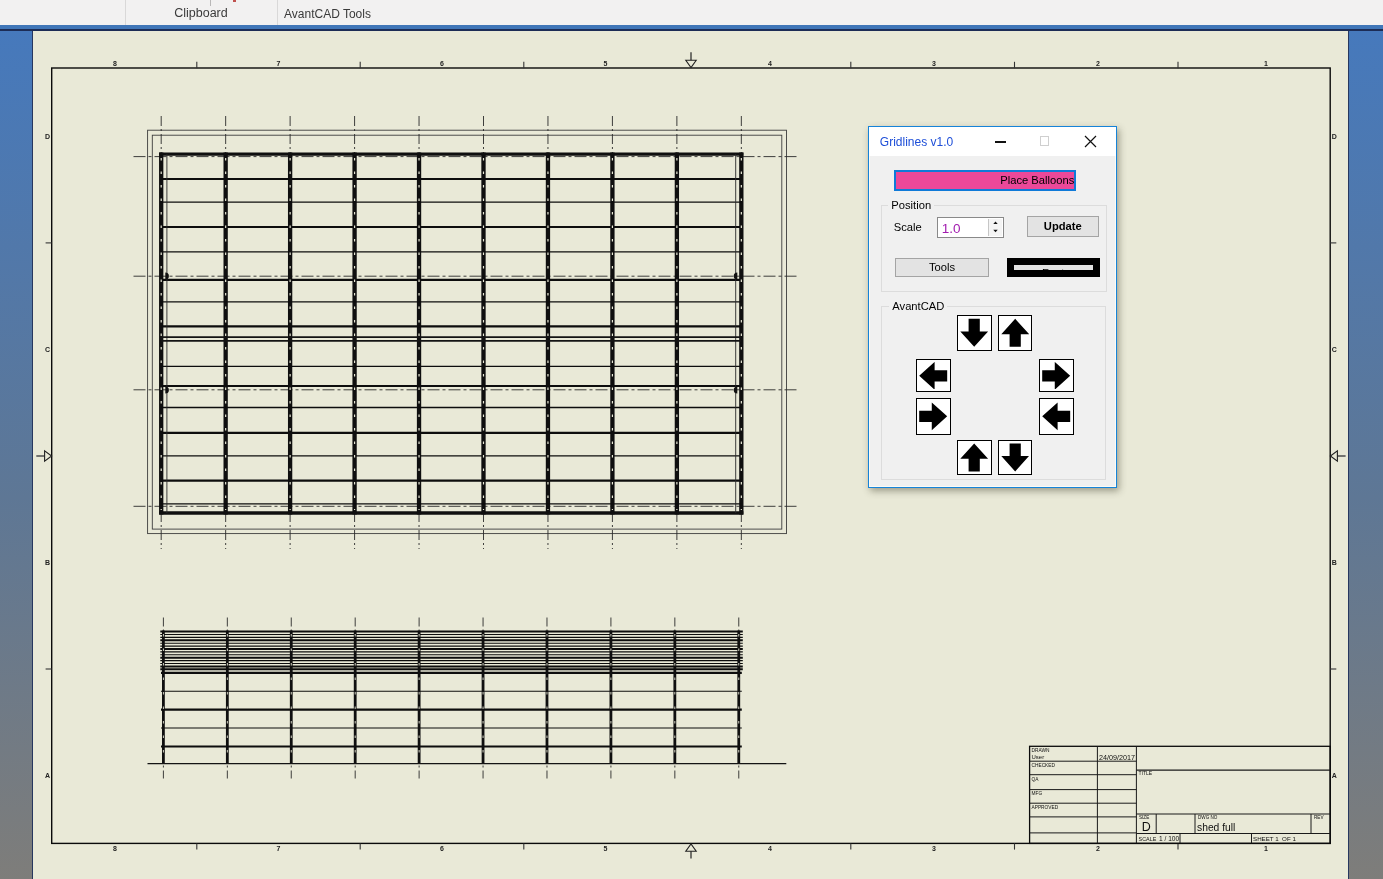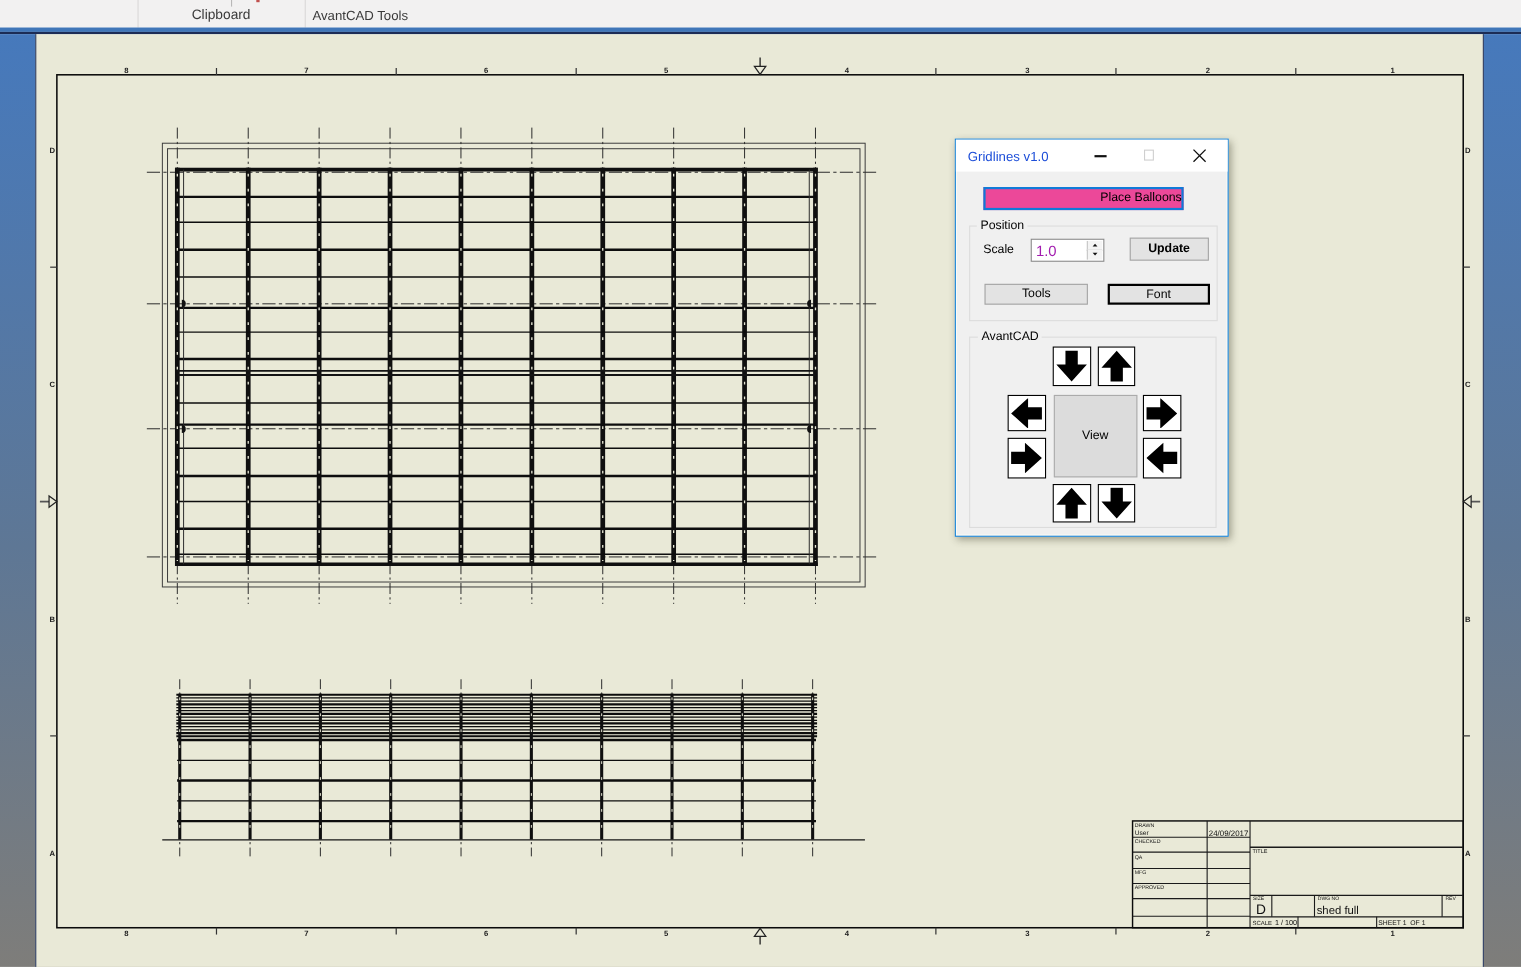--- a/index.html
+++ b/index.html
@@ -363,29 +363,27 @@
         </svg>
     </div>
   </div>
 
   <div class="abs" style="left:157.5px;top:89.5px;width:72px;height:21px;background:#e3e3e3;border:1px solid #a4a4a4;
     box-sizing:border-box;text-align:center;font-size:11.2px;color:#000;line-height:19px;font-weight:bold;">Update</div>
 
   <div class="abs" style="left:25.5px;top:131px;width:94.5px;height:19.7px;background:#e3e3e3;border:1px solid #a4a4a4;
     box-sizing:border-box;text-align:center;font-size:11.2px;color:#000;line-height:17.5px;">Tools</div>
 
-  <div class="abs" style="left:137.5px;top:131px;width:93px;height:19.7px;background:#e3e3e3;border:2px solid #000000;
+  <div class="abs" style="left:137.5px;top:131px;width:93px;height:19.7px;background:#e3e3e3;border:7px solid #000000;
     box-sizing:border-box;text-align:center;font-size:11.2px;color:#000;line-height:17.5px;">Font</div>
 
   <div class="abs" style="left:12px;top:179.5px;width:225px;height:173.5px;border:1px solid #dcdcdc;box-sizing:border-box;"></div>
 
   <div class="abs" style="left:20px;top:173.5px;background:#f0f0f0;padding:0 3px;font-size:11.2px;color:#000;">AvantCAD</div>
 
-  <div class="abs" style="left:88.5px;top:232px;width:75.8px;height:75.6px;background:#dcdcdc;border:1px solid #ababab;
-    box-sizing:border-box;text-align:center;font-size:11.2px;color:#000;line-height:73px;">View</div>
 
 <div class="abs" style="left:88.2px;top:188.5px;width:34.4px;height:35.6px;background:#fff;border:1.2px solid #000;box-sizing:border-box;display:flex;align-items:center;justify-content:center;">
       <svg width="28.4" height="29.6" viewBox="0 0 28.4 29.6" style="display:block">
         <path d="M 0.2 9.200000000000001 L 12.78 9.200000000000001 L 12.78 0.9000000000000004 L 28.2 14.8 L 12.78 28.700000000000003 L 12.78 20.4 L 0.2 20.4 Z" fill="#000" transform="rotate(90 14.2 14.8)"></path>
       </svg>
     </div>
 
 <div class="abs" style="left:128.6px;top:188.5px;width:34.4px;height:35.6px;background:#fff;border:1.2px solid #000;box-sizing:border-box;display:flex;align-items:center;justify-content:center;">
       <svg width="28.4" height="29.6" viewBox="0 0 28.4 29.6" style="display:block">
         <path d="M 0.2 9.200000000000001 L 12.78 9.200000000000001 L 12.78 0.9000000000000004 L 28.2 14.8 L 12.78 28.700000000000003 L 12.78 20.4 L 0.2 20.4 Z" fill="#000" transform="rotate(270 14.2 14.8)"></path>

